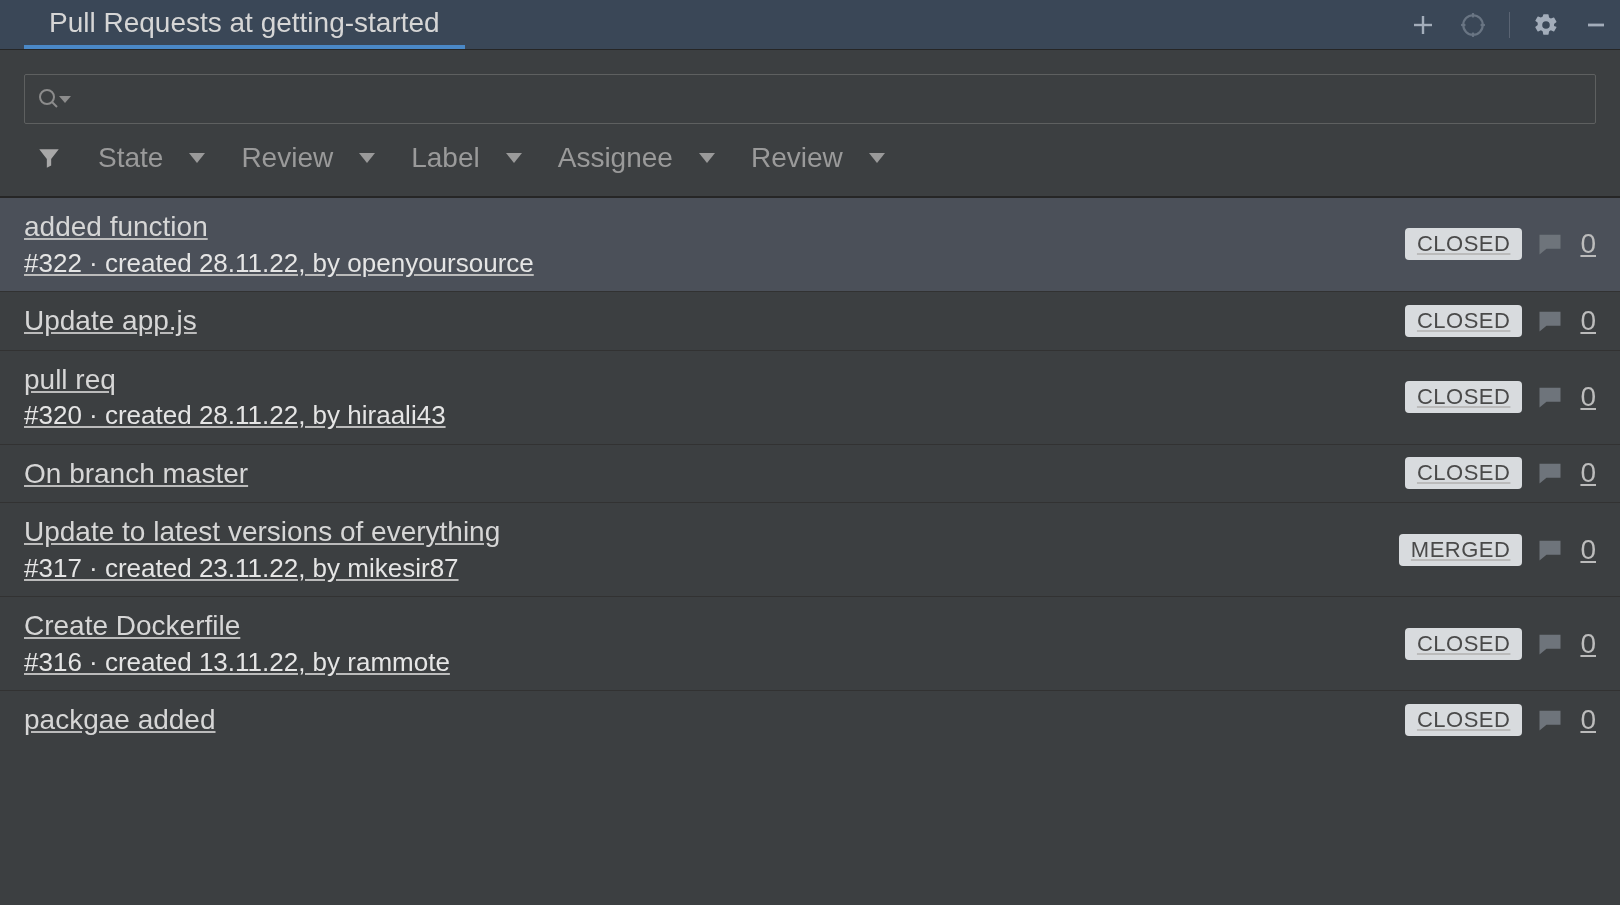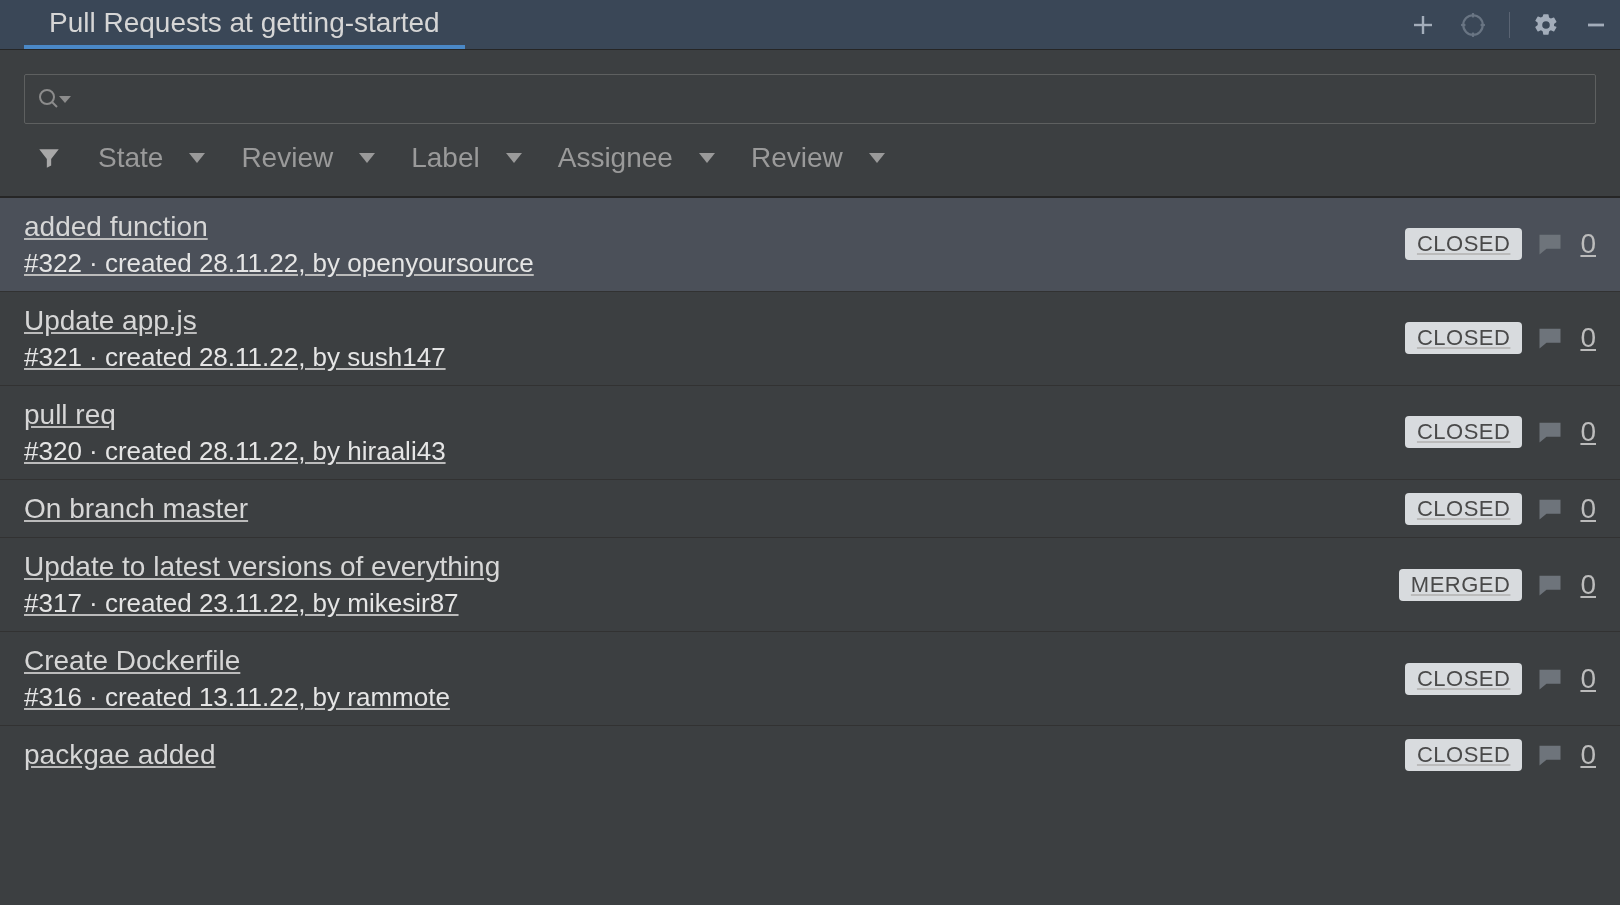--- a/index.html
+++ b/index.html
@@ -200,21 +200,20 @@
         <svg width="28" height="28" viewBox="0 0 24 24" fill="currentColor">
             <path d="M3 4h18v12H9l-6 5Z"></path>
           </svg>
       </span>
       <span class="comment-count">0</span>
     </div>
     </div>
     <div class="row">
     <div class="row-main">
       <div class="row-title">Update app.js</div>
-      <div class="row-sub">#321 · created 28.11.22, by sush147</div>
     </div>
     <div class="row-right">
       <span class="badge">CLOSED</span>
       <span class="comment-icon">
         <svg width="28" height="28" viewBox="0 0 24 24" fill="currentColor">
             <path d="M3 4h18v12H9l-6 5Z"></path>
           </svg>
       </span>
       <span class="comment-count">0</span>
     </div>

